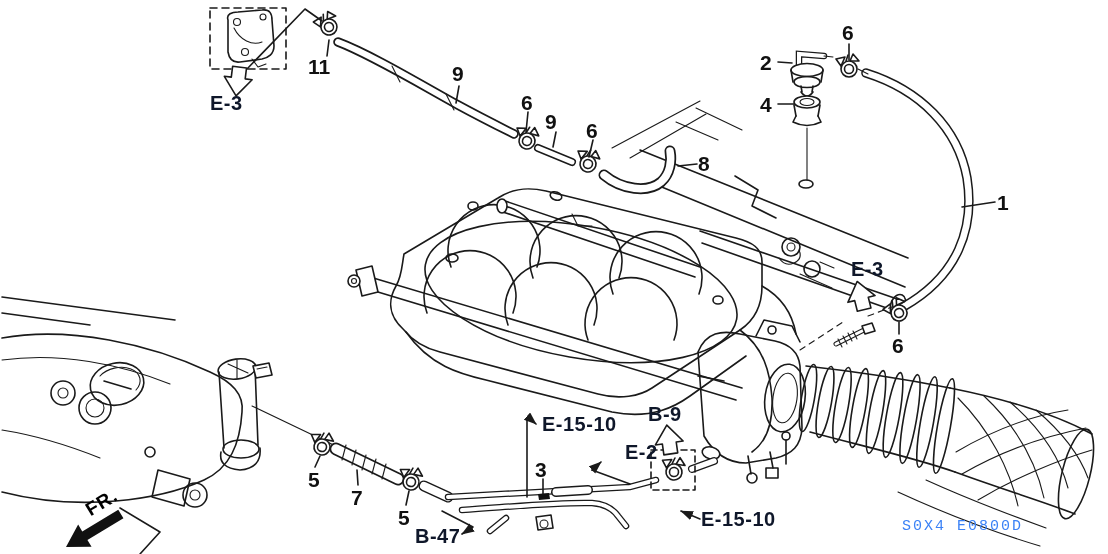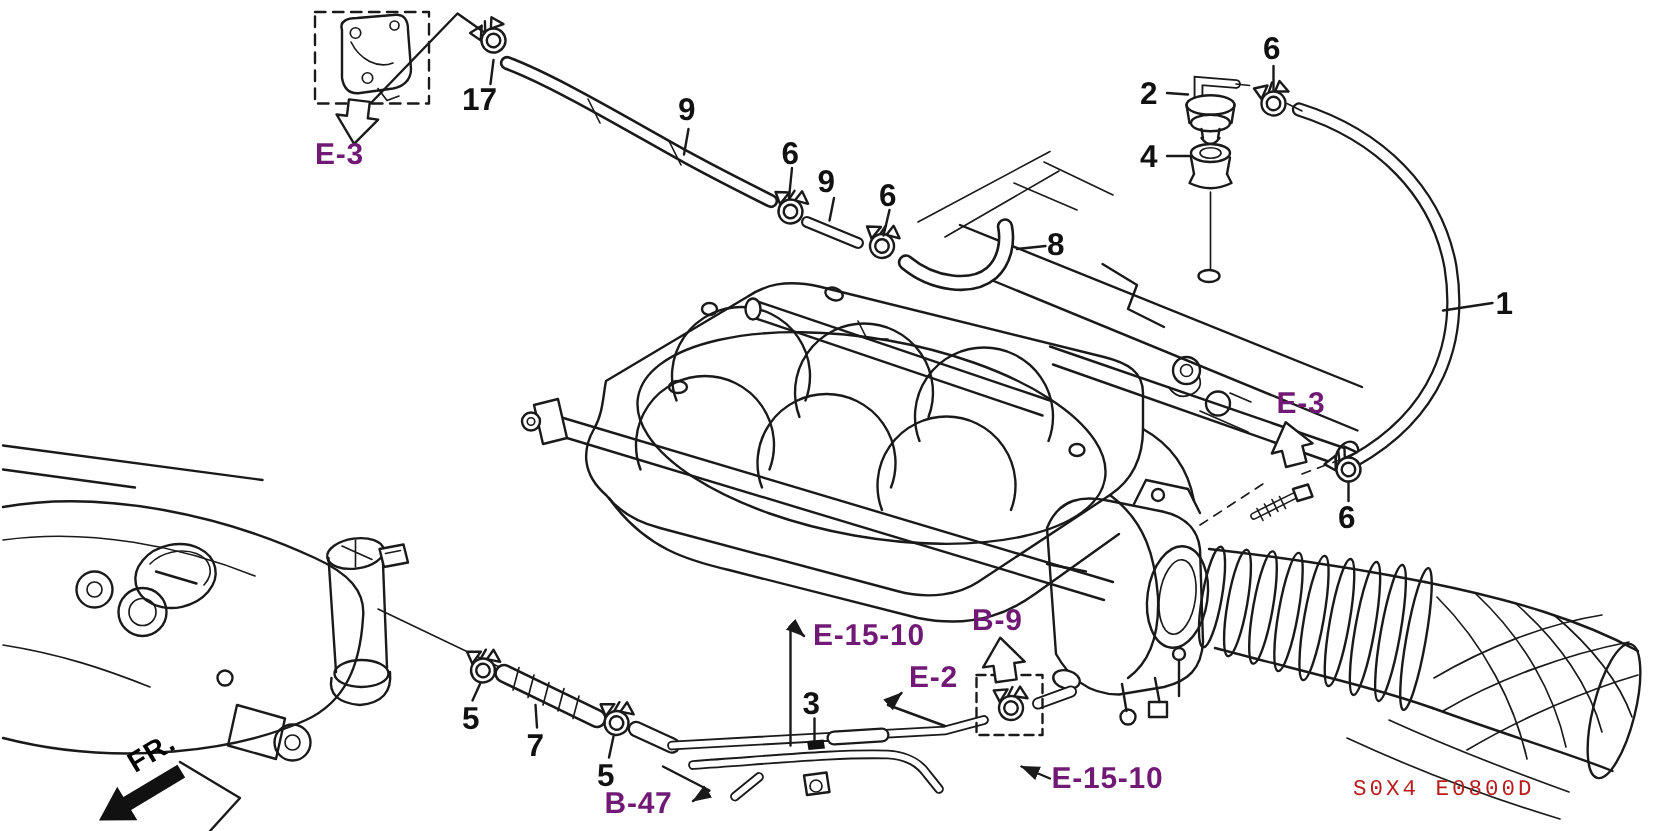--- a/index.html
+++ b/index.html
@@ -1,21 +1,21 @@
 <!DOCTYPE html>
 <html><head>
 <meta charset="utf-8">
 <style>
   html,body{margin:0;padding:0;background:#fff;}
   #stage{position:relative;width:1108px;height:554px;background:#ffffff;overflow:hidden;
          font-family:"Liberation Sans",sans-serif;}
   #stage svg{position:absolute;left:0;top:0;}
   .callout{position:absolute;font:bold 21px "Liberation Sans",sans-serif;color:#111;line-height:1;}
-  .ref{position:absolute;font:bold 20px "Liberation Sans",sans-serif;color:#701a75;line-height:1;letter-spacing:.5px;}
-  .code{position:absolute;font:15px "Liberation Mono","DejaVu Sans Mono",monospace;color:#b91c1c;letter-spacing:2px;line-height:1;}
+  .ref{position:absolute;font:bold 20px "Liberation Sans",sans-serif;color:#0f172a;line-height:1;letter-spacing:.5px;}
+  .code{position:absolute;font:15px "Liberation Mono","DejaVu Sans Mono",monospace;color:#3b82f6;letter-spacing:2px;line-height:1;}
   .fr{position:absolute;font:bold 19px "Liberation Sans",sans-serif;color:#000;line-height:1;
       transform:rotate(-31deg);transform-origin:left bottom;letter-spacing:1px;}
   .ln{stroke:#1a1a1a;fill:none;stroke-width:1.6;stroke-linecap:round;stroke-linejoin:round;}
   .thin{stroke-width:1.1;}
   .wfill{fill:#fff;}
 </style>
 </head>
 <body>
 
 <div id="stage">
@@ -266,26 +266,26 @@
 <div class="callout" style="left:308px;top:469px">5</div>
 <div class="callout" style="left:398px;top:507px">5</div>
 <div class="callout" style="left:521px;top:92px">6</div>
 <div class="callout" style="left:586px;top:120px">6</div>
 <div class="callout" style="left:842px;top:22px">6</div>
 <div class="callout" style="left:892px;top:335px">6</div>
 <div class="callout" style="left:351px;top:487px">7</div>
 <div class="callout" style="left:698px;top:153px">8</div>
 <div class="callout" style="left:452px;top:63px">9</div>
 <div class="callout" style="left:545px;top:111px">9</div>
-<div class="callout" style="left:308px;top:56px">17</div>
+<div class="callout" style="left:308px;top:56px">11</div>
 
 <div class="ref" style="left:210px;top:93px">E-3</div>
 <div class="ref" style="left:851px;top:259px">E-3</div>
 <div class="ref" style="left:648px;top:404px">B-9</div>
-<div class="ref" style="left:606px;top:442px">E-2</div>
+<div class="ref" style="left:625px;top:442px">E-2</div>
 <div class="ref" style="left:542px;top:414px">E-15-10</div>
 <div class="ref" style="left:701px;top:509px">E-15-10</div>
-<div class="ref" style="left:403px;top:526px">B-47</div>
+<div class="ref" style="left:415px;top:526px">B-47</div>
 
 <div class="fr" style="left:92px;top:500px">FR.</div>
 <div class="code" style="left:902px;top:519px">S0X4 E0800D</div>
 
 </div>
 
 </body></html>

